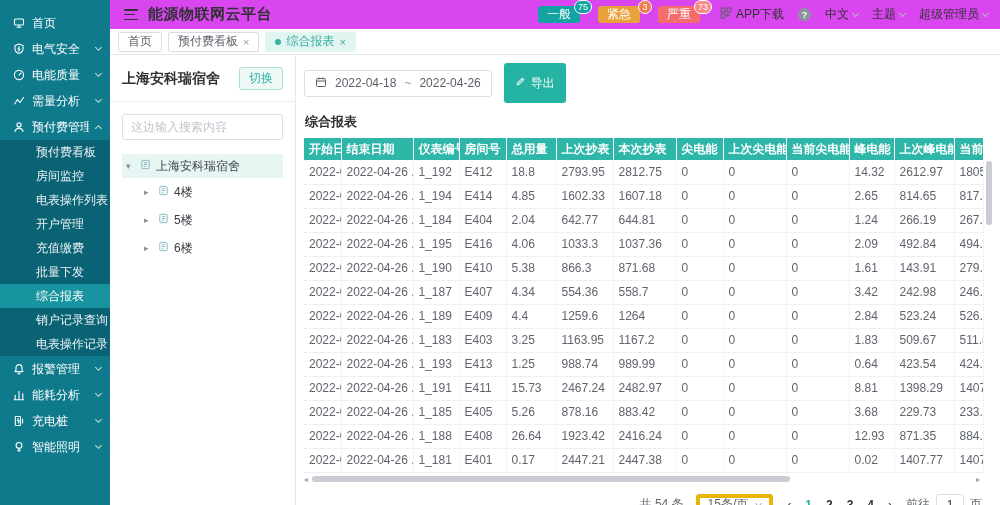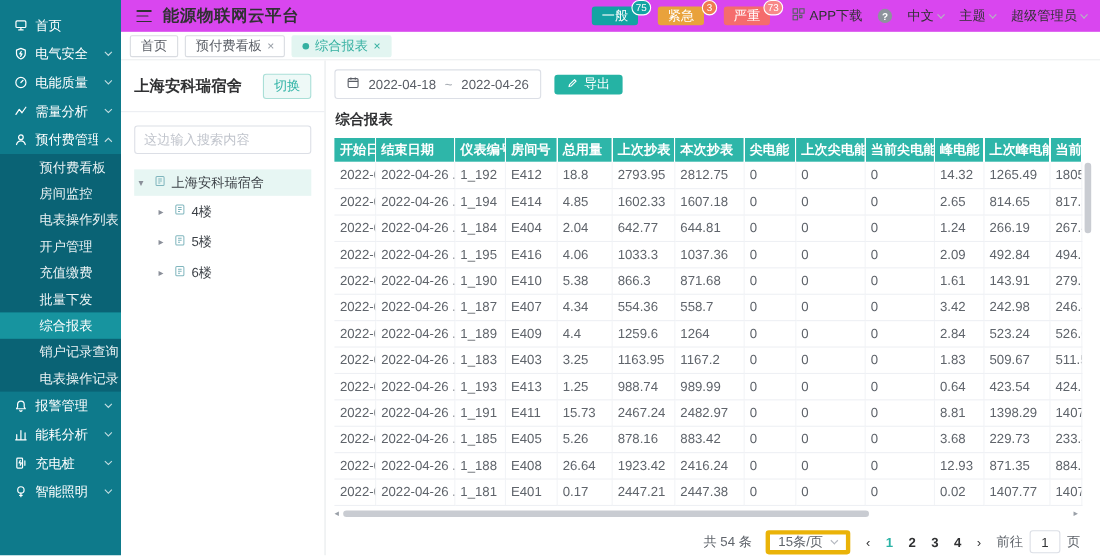--- a/index.html
+++ b/index.html
@@ -61,21 +61,21 @@
   .tree-row .arrow { font-size:9px; color:#8a8f99; width:9px; }
   .node-icon svg { width:11px; height:11px; }
   .node-icon svg * { stroke:#7fb5bd; fill:none; stroke-width:1; }
   .tree-children .tree-row { padding-left:22px; height:28px; }
 
   
   .main-panel { flex:1; min-width:0; display:flex; flex-direction:column; padding:8px 8px 0 8px; }
   .toolbar { display:flex; align-items:center; gap:12px; }
   .date-range { display:flex; align-items:center; gap:8px; height:27px; border:1px solid #dcdfe6; border-radius:3px; padding:0 10px; font-size:12px; color:#5a5e66; cursor:pointer; }
   .date-range .sep { color:#9aa0a8; }
-  .export-btn { display:flex; align-items:center; gap:5px; height:18px; padding:0 11px; background:#25b3a4; color:#fff; font-size:12px; border:none; border-radius:3px; cursor:pointer; font-family:inherit; }
+  .export-btn { display:flex; align-items:center; gap:5px; height:40px; padding:0 11px; background:#25b3a4; color:#fff; font-size:12px; border:none; border-radius:3px; cursor:pointer; font-family:inherit; }
   .export-btn svg { width:11px; height:11px; }
   .export-btn svg * { stroke:#fff; fill:none; stroke-width:1.1; stroke-linecap:round; stroke-linejoin:round; }
   .table-title { font-size:13px; font-weight:bold; color:#303133; padding:10px 0 7px 1px; }
 
   .table-wrap { position:relative; padding-right:8px; }
   table { width:100%; border-collapse:collapse; table-layout:fixed; }
   thead th { background:#2eb6a9; color:#fff; font-size:12px; font-weight:bold; height:22px; padding:0 5px; text-align:left; white-space:nowrap; overflow:hidden; border-right:1px solid rgba(255,255,255,.25); }
   tbody td { font-size:12px; color:#5f646b; height:24px; padding:0 5px; white-space:nowrap; overflow:hidden; border-bottom:1px solid #eef0f4; border-right:1px solid #f2f4f7; }
   th:nth-child(1), td:nth-child(1){ width:37px; }
   th:nth-child(2), td:nth-child(2){ width:72px; }
@@ -359,21 +359,21 @@
                   <td>2022-04-26 ...</td>
                   <td>1_192</td>
                   <td>E412</td>
                   <td>18.8</td>
                   <td>2793.95</td>
                   <td>2812.75</td>
                   <td>0</td>
                   <td>0</td>
                   <td>0</td>
                   <td>14.32</td>
-                  <td>1265.49</td>
+                  <td>2612.97</td>
                   <td>1805.28</td>
                 </tr>
                 <tr>
                   <td>2022-0...</td>
                   <td>2022-04-26 ...</td>
                   <td>1_194</td>
                   <td>E414</td>
                   <td>4.85</td>
                   <td>1602.33</td>
                   <td>1607.18</td>

